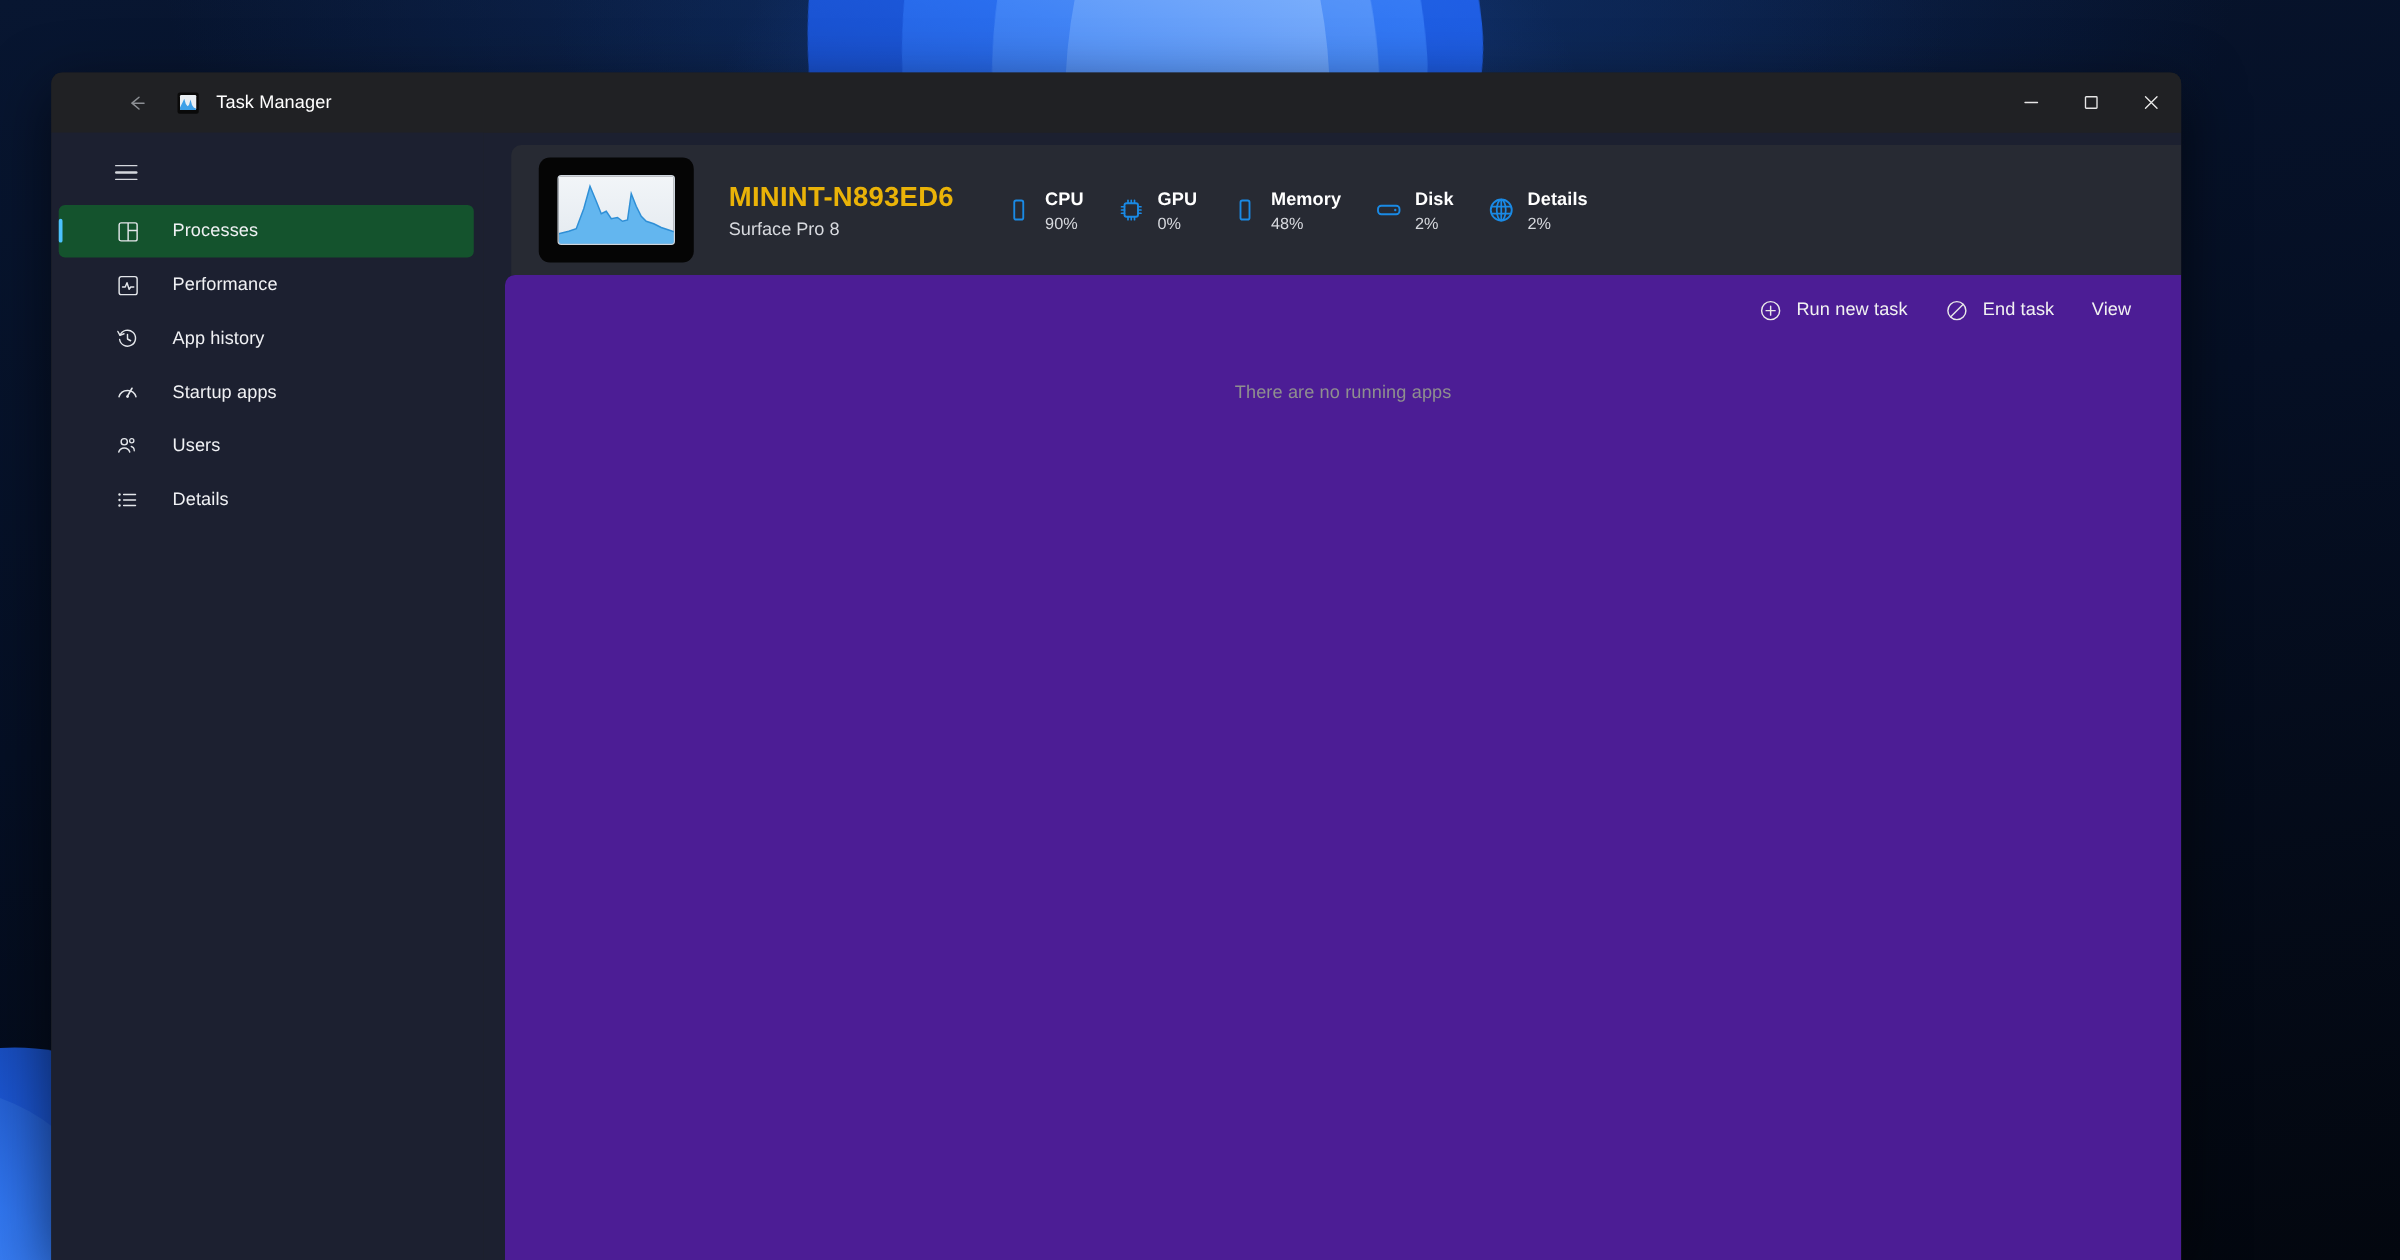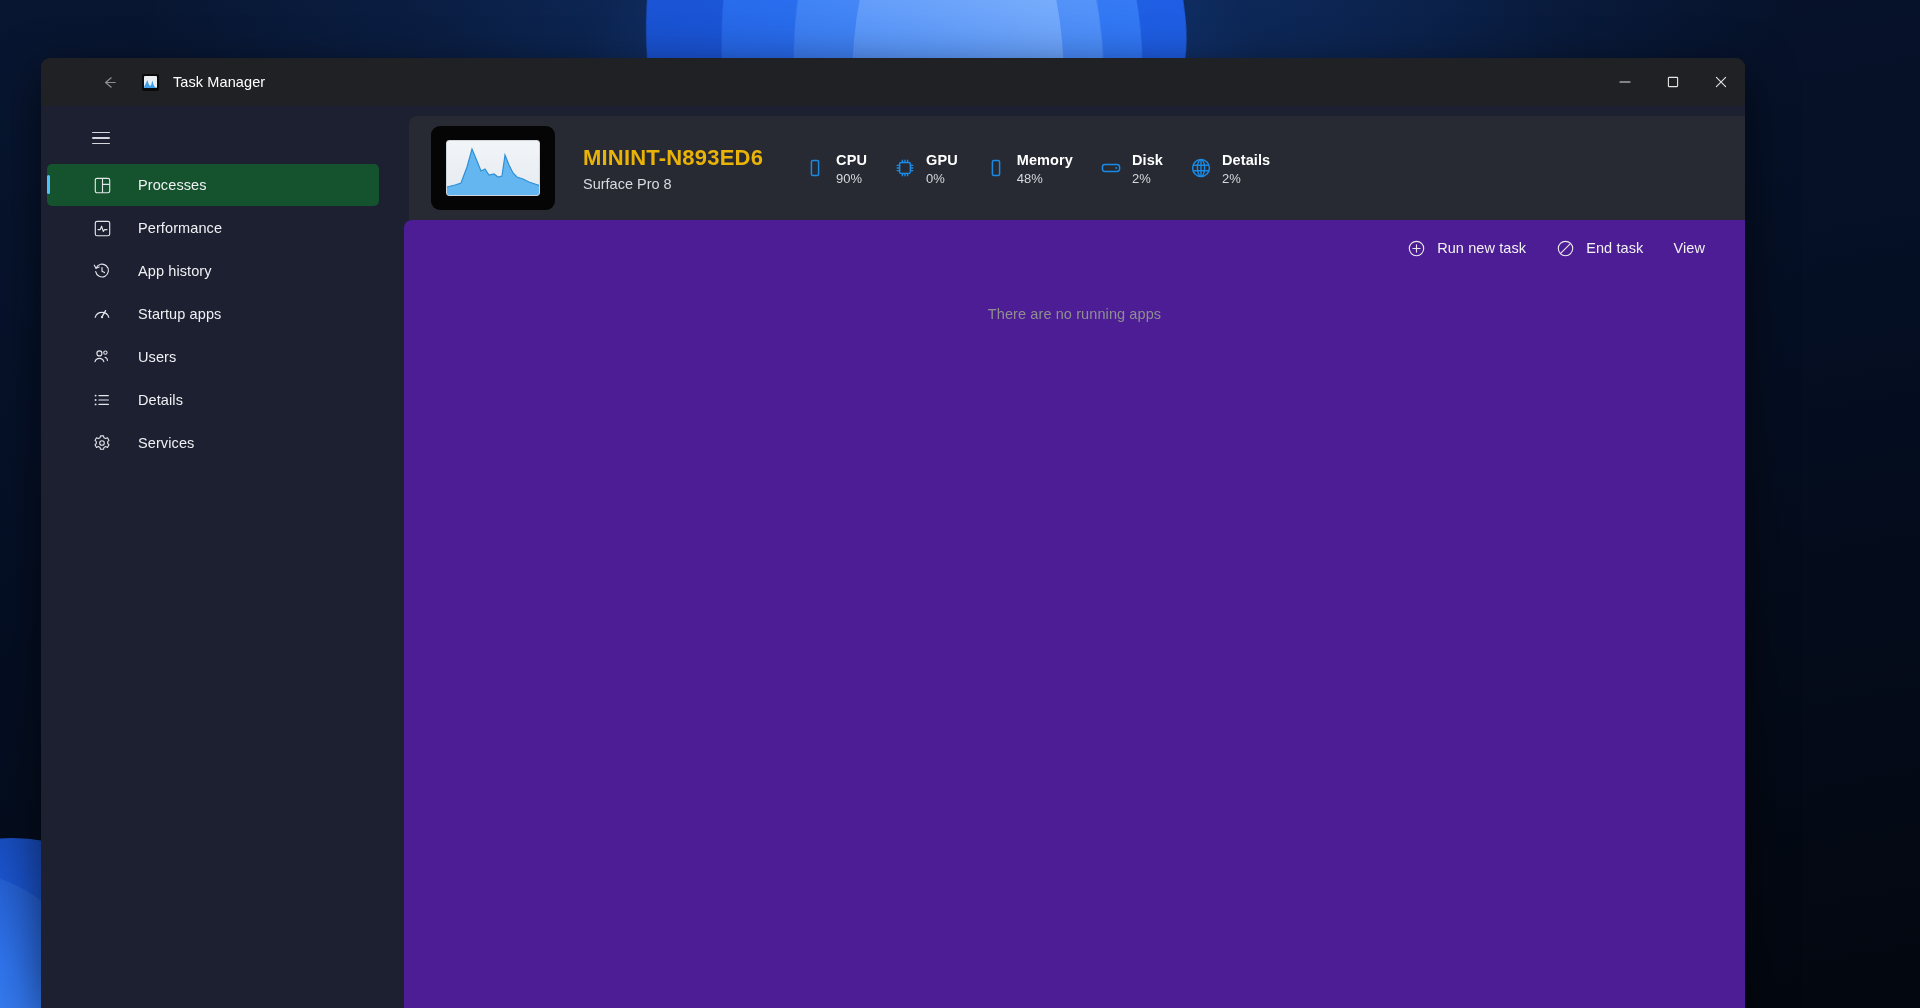--- a/index.html
+++ b/index.html
@@ -361,29 +361,20 @@
           <svg width="18" height="18" viewBox="0 0 18 18" fill="none" aria-hidden="true">
             <circle cx="2.6" cy="4.6" r="0.95" fill="currentColor"></circle>
             <circle cx="2.6" cy="9" r="0.95" fill="currentColor"></circle>
             <circle cx="2.6" cy="13.4" r="0.95" fill="currentColor"></circle>
             <path d="M5.9 4.6 H15.4 M5.9 9 H15.4 M5.9 13.4 H15.4" stroke="currentColor" stroke-width="1.15" stroke-linecap="round"></path>
           </svg>
         </span>
         <span class="nav-label">Details</span>
       </div>
 
-      <div class="nav-item">
-        <span class="nav-ico">
-          <svg width="18" height="18" viewBox="0 0 18 18" fill="none" aria-hidden="true">
-            <path d="M7.5 1.9 h3 l.5 1.9 1.7 .8 1.8-.8 1.5 2.6 -1.3 1.3 0 1.8 1.3 1.3 -1.5 2.6 -1.8-.8 -1.7 .8 -.5 1.9 h-3 l-.5-1.9 -1.7-.8 -1.8 .8 -1.5-2.6 1.3-1.3 0-1.8 -1.3-1.3 1.5-2.6 1.8 .8 1.7-.8 z" stroke="currentColor" stroke-width="1.1" stroke-linejoin="round"></path>
-            <circle cx="9" cy="9" r="2.3" stroke="currentColor" stroke-width="1.1"></circle>
-          </svg>
-        </span>
-        <span class="nav-label">Services</span>
-      </div>
     </div>
 
     <div id="content">
 
       <div id="header-card">
 
         <div id="device-thumb">
           <div id="device-screen">
             <svg width="94" height="56" viewBox="0 0 94 56" preserveAspectRatio="none" aria-hidden="true">
               <path d="M0 56 L0 46 L8 44 L14 42 L20 26 L25 8 L30 20 L34 30 L38 28 L42 34 L47 33 L51 36 L55 35 L58 14 L62 24 L66 32 L70 36 L76 38 L82 41 L88 43 L94 45 L94 56 Z" fill="#63b6ef"></path>

